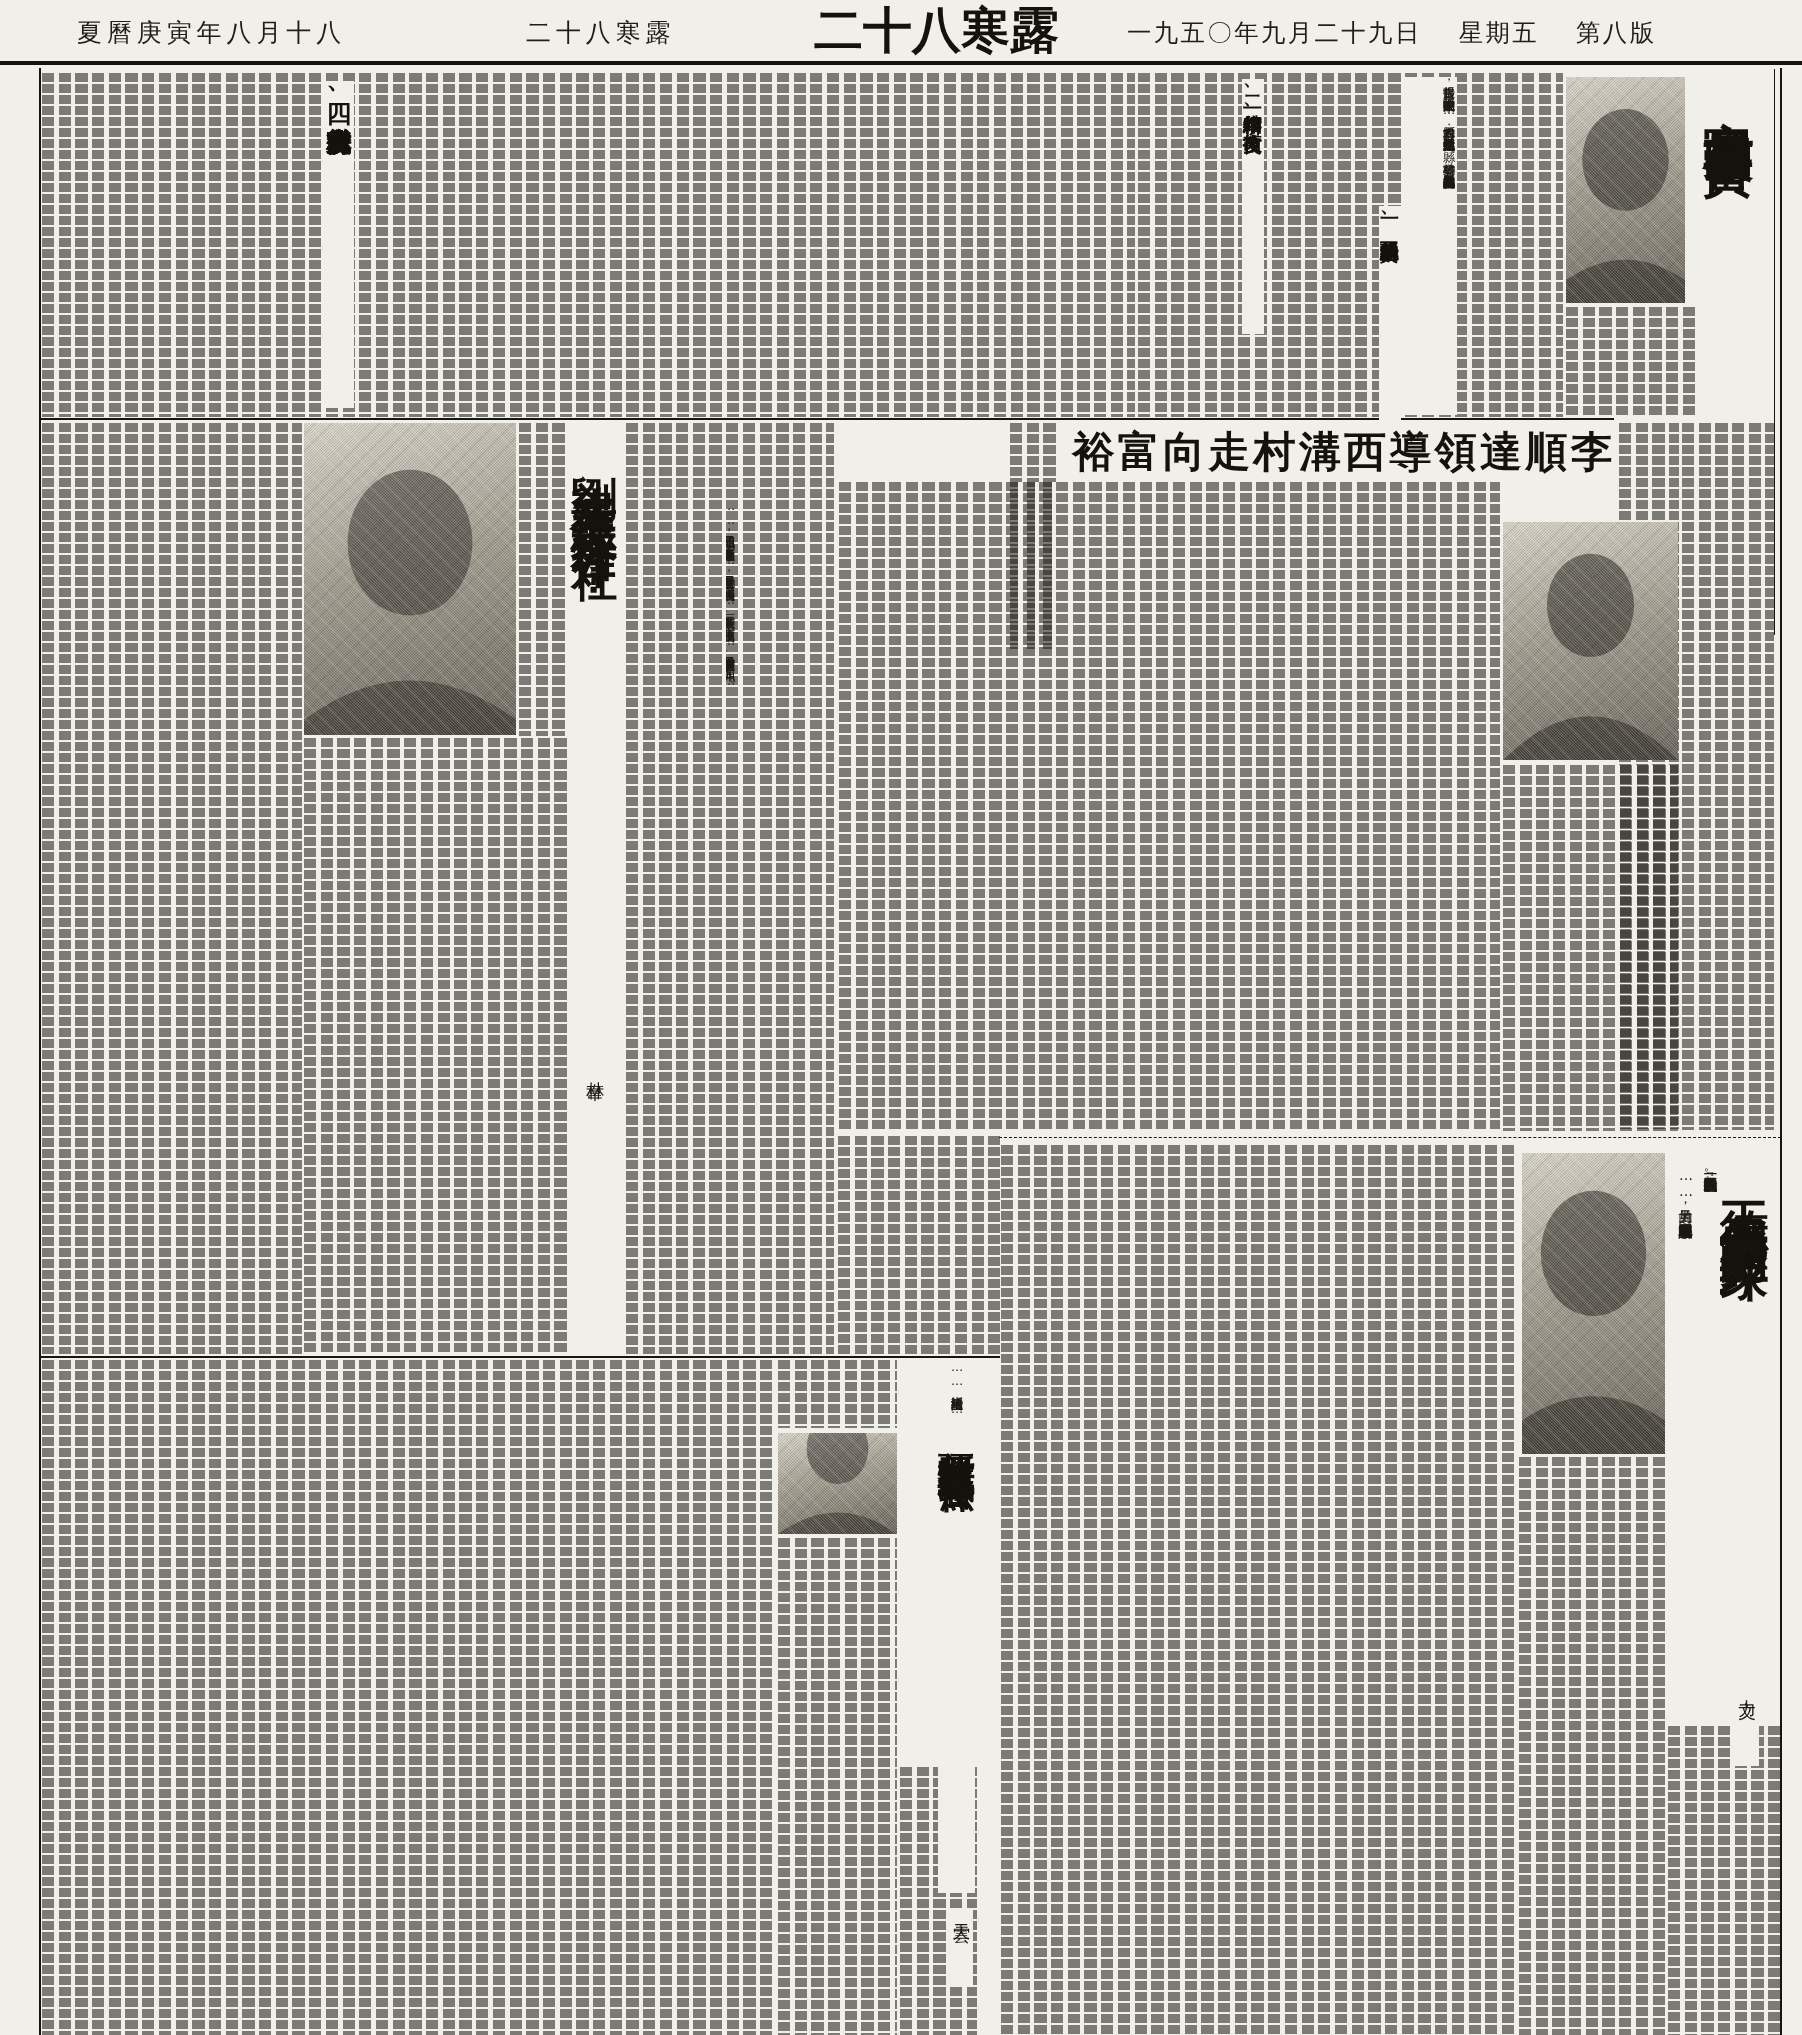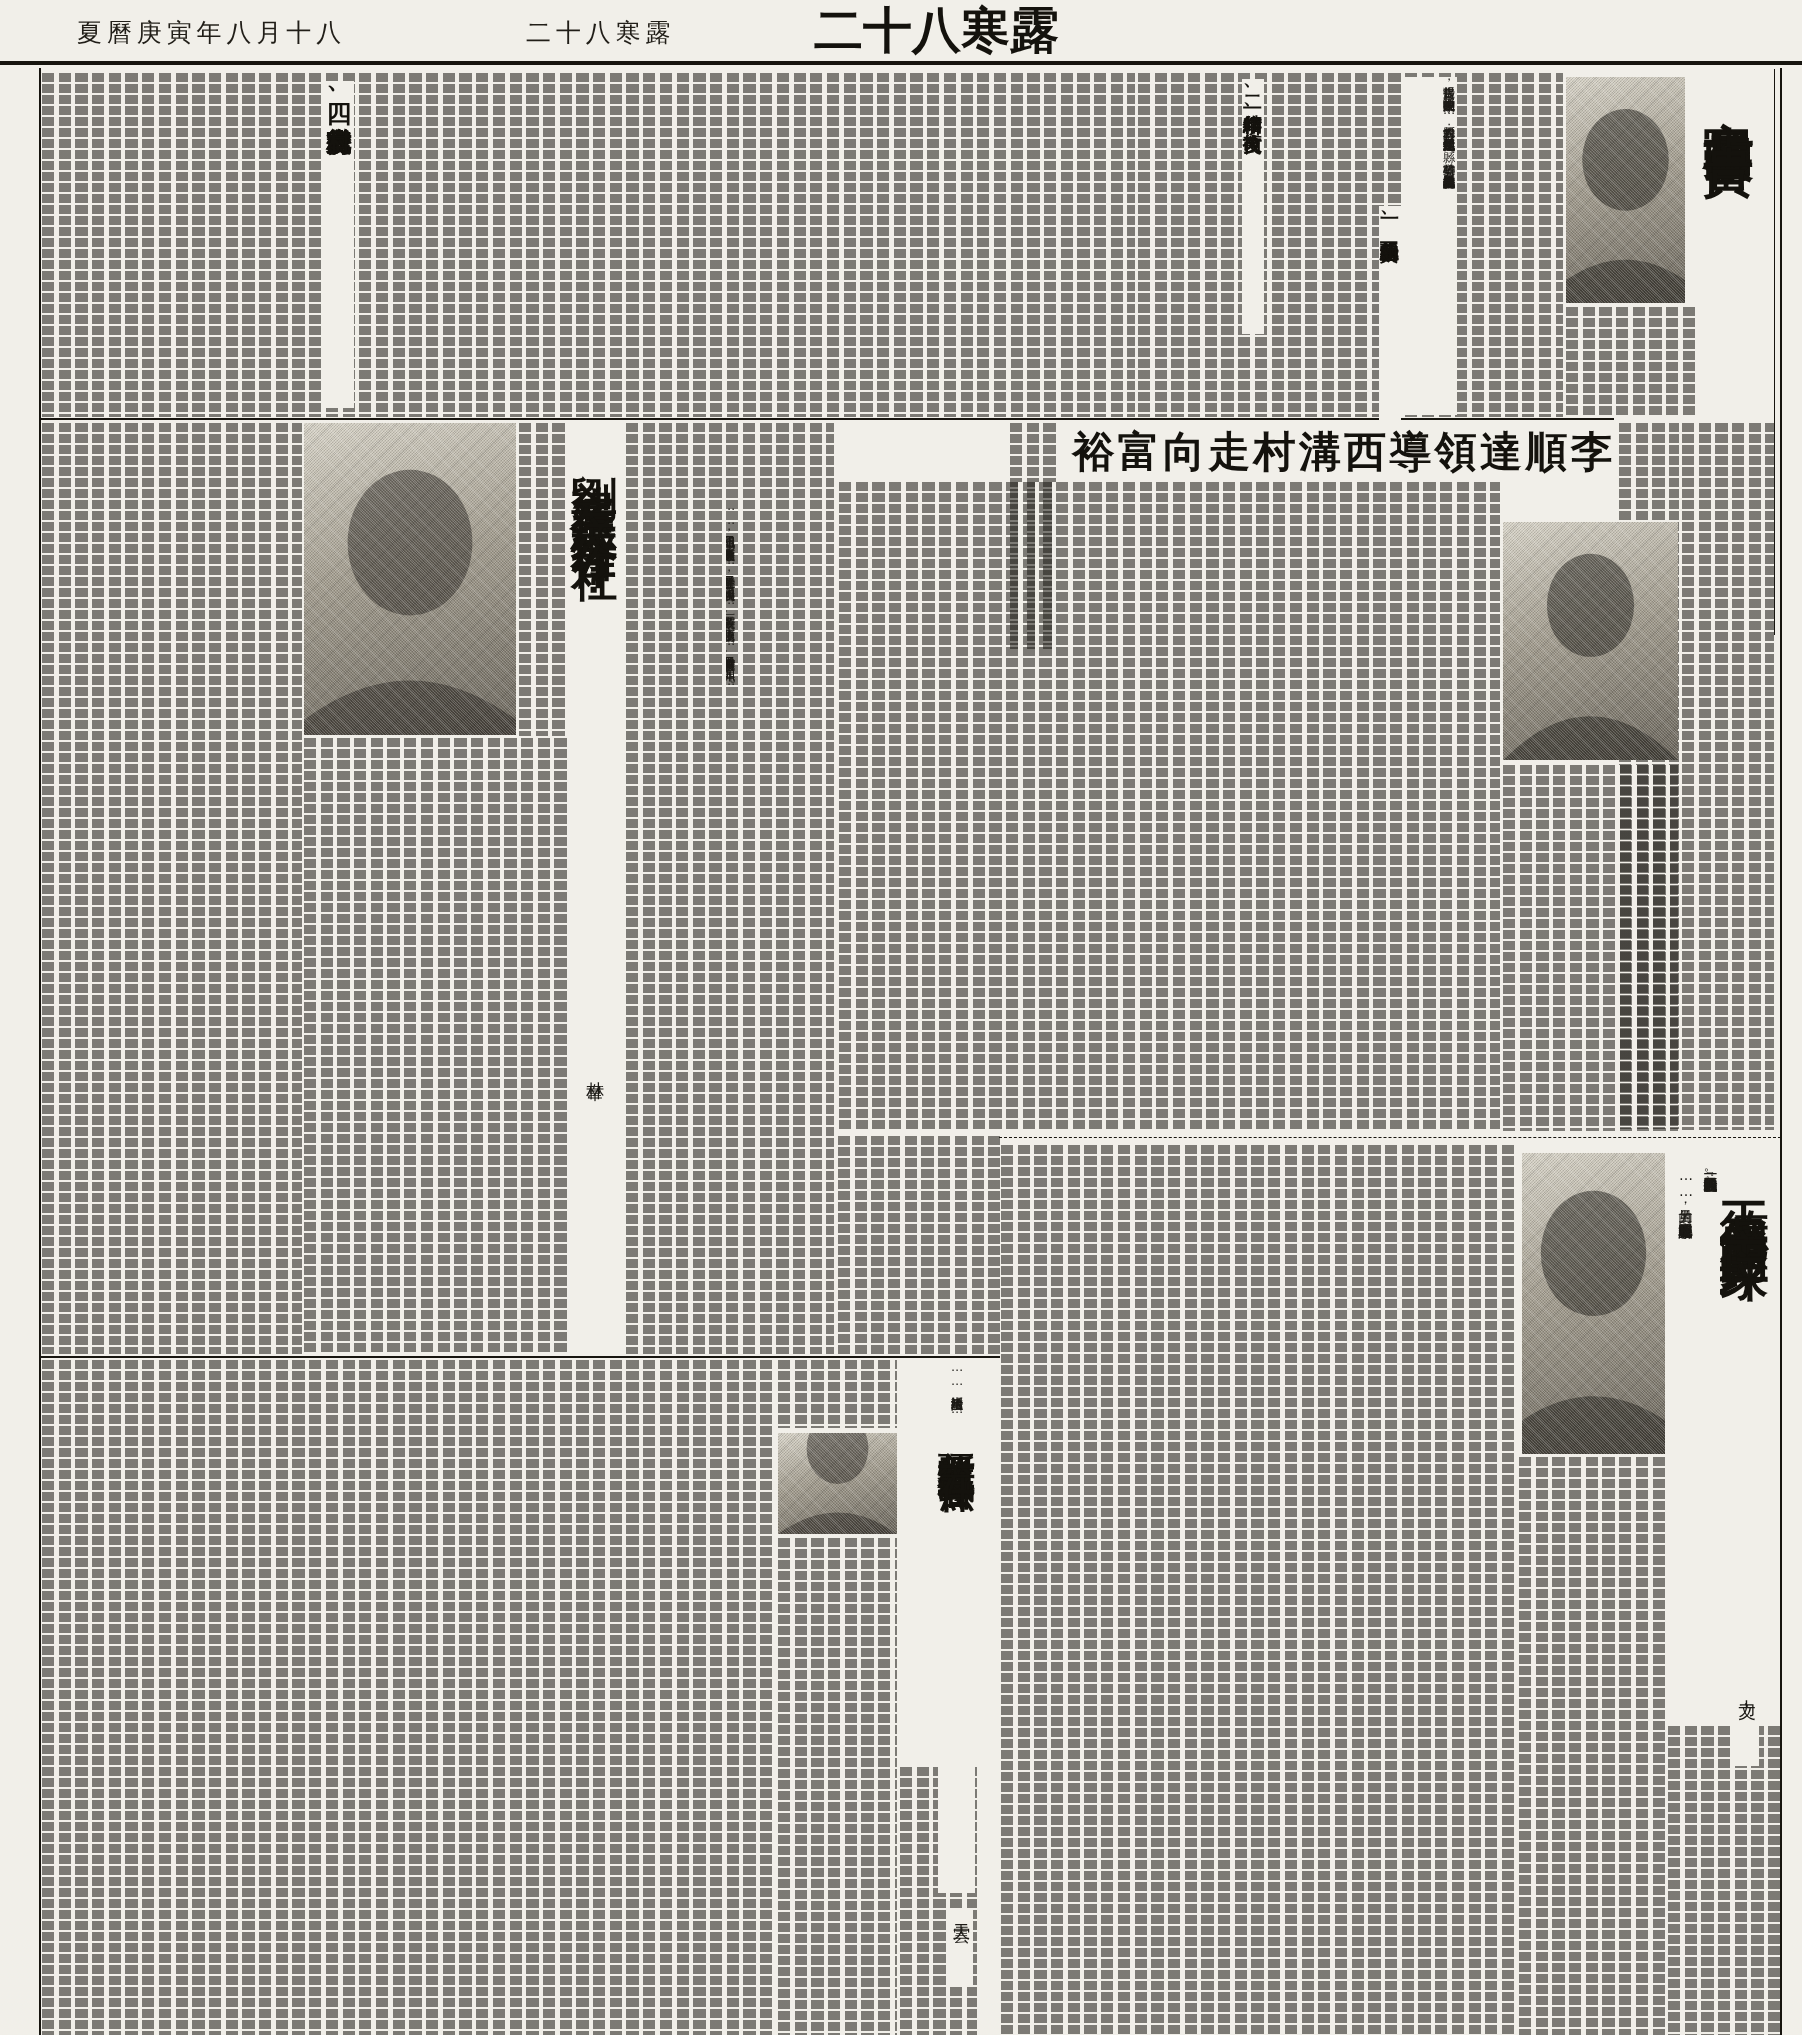--- a/index.html
+++ b/index.html
@@ -65,20 +65,25 @@
   .photo svg{position:absolute;left:0;bottom:0;width:100%;height:100%;}
 </style>
 </head>
 <body>
 
 <div id="page">
 
   <div class="mast-small" style="left:77px;top:15.5px;font-family:Liberation Mono, monospace;">夏曆庚寅年八月十八</div>
   <div class="mast-small" style="left:526px;top:15.5px;">二十八寒露</div>
   <div class="mast-title">二十八寒露</div>
+  <div class="dateline">
+    <span>一九五〇年九月二十九日</span>
+    <span>星期五</span>
+    <span>第八版</span>
+  </div>
 
   <div class="rule-h" style="left:0;top:61px;width:1802px;height:4.1px;"></div>
   <div class="rule-v" style="left:39px;top:68px;width:1.6px;height:2468px;"></div>
   <div class="rule-v" style="left:1780px;top:68px;width:1.6px;height:2468px;"></div>
   <div class="rule-v" style="left:1774px;top:69px;width:1.2px;height:566px;"></div>
   <div class="rule-h" style="left:39px;top:418px;width:1575px;height:1.6px;"></div>
   <div class="rule-h-dashed" style="left:999px;top:1137px;width:782px;"></div>
   <div class="rule-h" style="left:39px;top:1356px;width:961px;height:1.6px;"></div>
 
   <div class="sim" style="left:42px;top:73px;width:1093px;height:344px;"></div>

